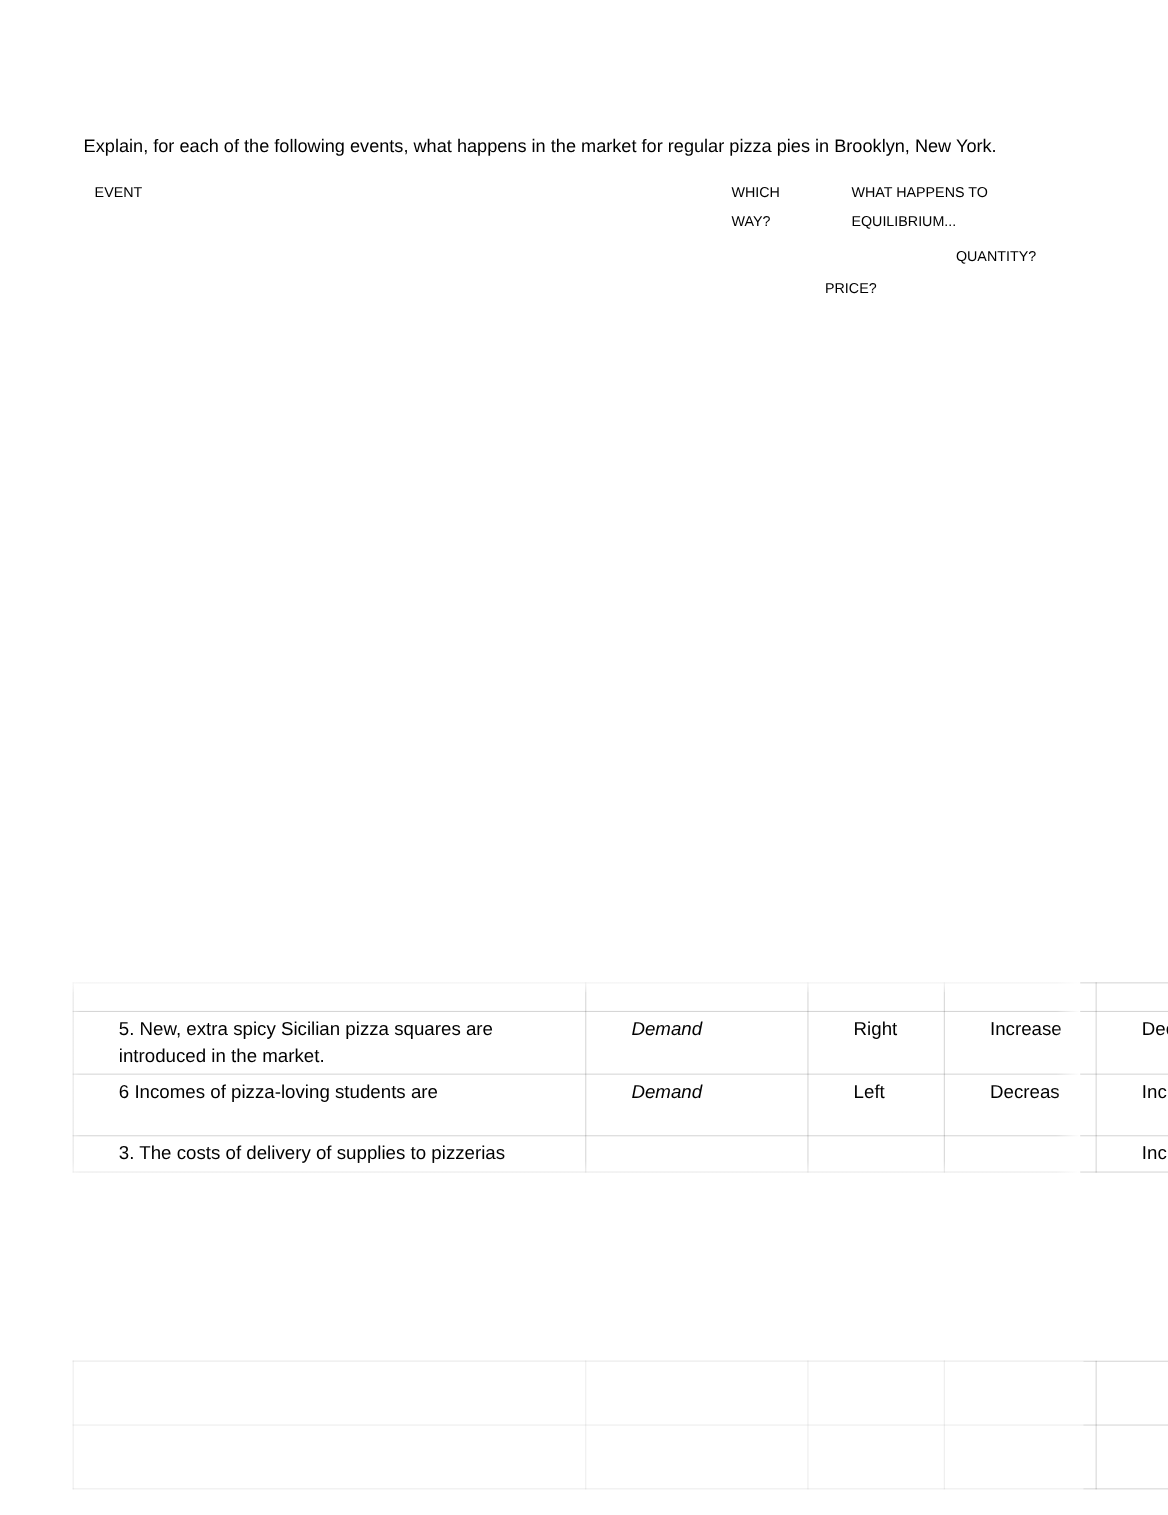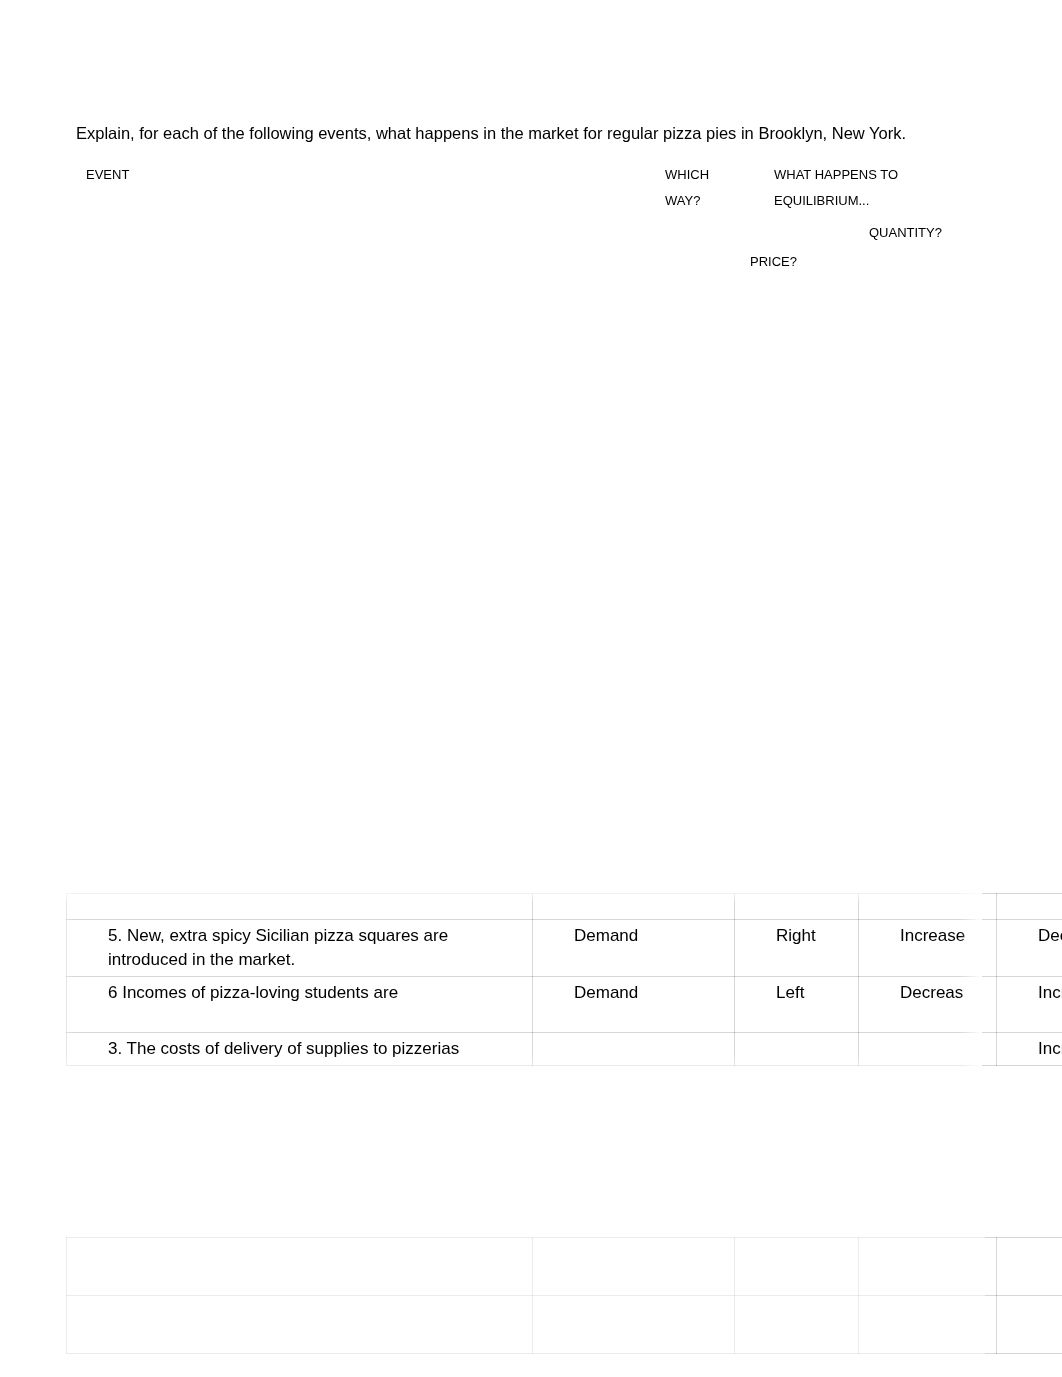--- a/index.html
+++ b/index.html
@@ -74,21 +74,21 @@
     table-layout: fixed;
     font-size: 17px;
   }
   .tbl td {
     vertical-align: top;
     padding: 4px 0 4px 16px;
     line-height: 24px;
     border: 1px solid rgba(0,0,0,0.16);
   }
   .tbl .c-event { width: 424px; }
-  .tbl .c-curve { width: 160px; }
+  .tbl .c-curve { width: 160px; font-style: italic; }
   .tbl .c-way   { width: 82px;  }
   .tbl .c-price { width: 96px;  }
   .tbl .c-qty   { width: 145px; }
 
   
   .tbl td { box-shadow: inset 0 0 0 9999px rgba(255,255,255,0); padding-left: 41px; }
 
   #table-main  { top: 893px; }
   #table-lower { top: 1237px; }
 

